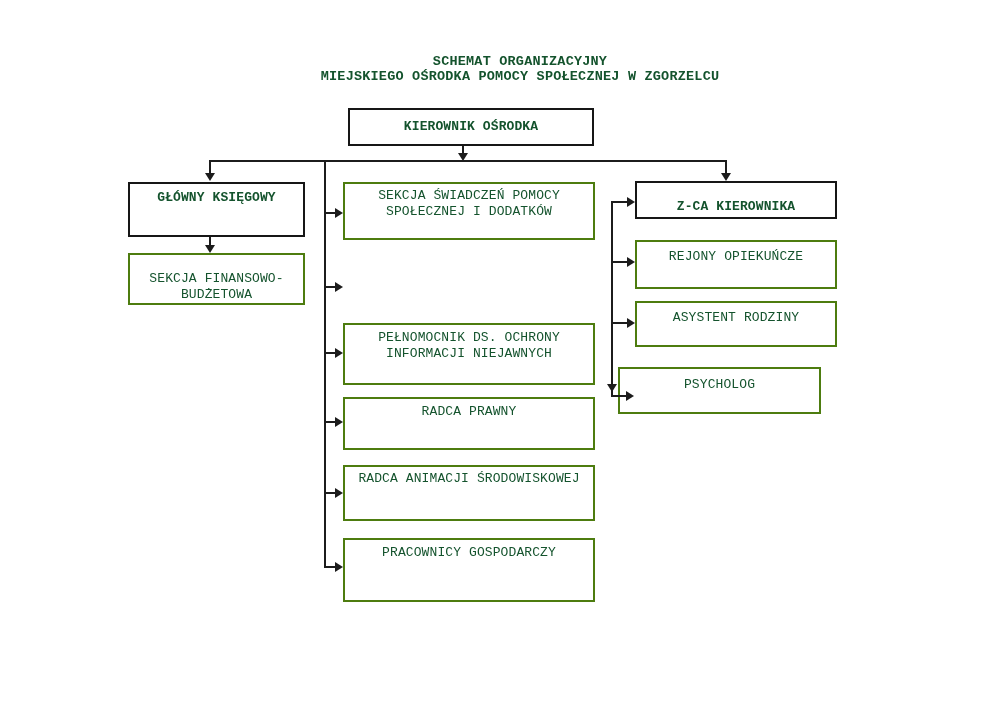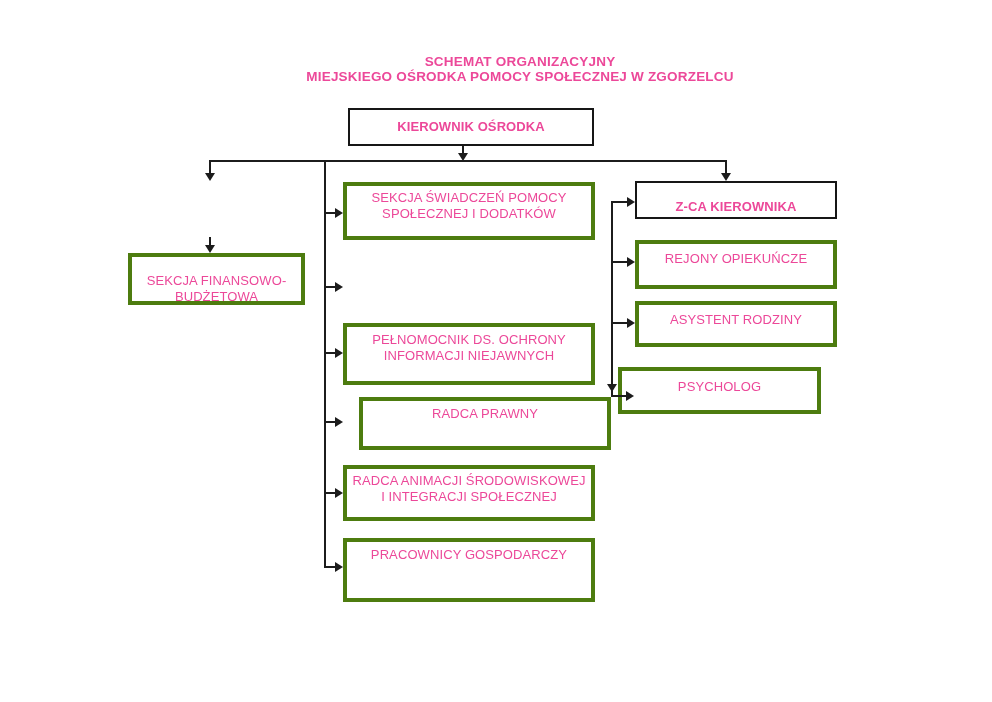--- a/index.html
+++ b/index.html
@@ -1,20 +1,20 @@
 <!DOCTYPE html>
 <html><head>
 <meta charset="utf-8">
 <style>
   html,body{margin:0;padding:0;background:#ffffff;}
   #page{position:relative;width:992px;height:702px;background:#ffffff;overflow:hidden;
-        font-family:Liberation Sans, sans-serif;color:#ec4899;}
+        font-family:Liberation Mono, monospace;color:#14532d;}
   #title{position:absolute;left:216px;top:54px;width:608px;text-align:center;
          font-weight:bold;font-size:13.5px;line-height:15px;letter-spacing:.2px;}
-  .node{position:absolute;box-sizing:border-box;border:4px solid #4d7c0f;background:#fff;
+  .node{position:absolute;box-sizing:border-box;border:2px solid #4d7c0f;background:#fff;
         text-align:center;font-size:13px;line-height:15.5px;letter-spacing:.1px;}
   .node.bold{font-weight:bold;border:2px solid #161616;text-align:center;}
   .cline{position:absolute;background:#1c1c1c;}
   .arr-down{position:absolute;width:0;height:0;
             border-left:5px solid transparent;border-right:5px solid transparent;
             border-top:8px solid #1c1c1c;}
   .arr-right{position:absolute;width:0;height:0;
              border-top:5px solid transparent;border-bottom:5px solid transparent;
              border-left:8px solid #1c1c1c;}
 </style>
@@ -25,44 +25,46 @@
 
   <div id="title">
     <div>SCHEMAT ORGANIZACYJNY</div>
     <div>MIEJSKIEGO OŚRODKA POMOCY SPOŁECZNEJ W ZGORZELCU</div>
   </div>
 
   <div class="node bold" style="left:348px;top:108px;width:246px;height:38px;padding-top:9px">
     <div>KIEROWNIK OŚRODKA</div>
   </div>
 
+  <div class="node bold" style="left:128px;top:182px;width:177px;height:55px;padding-top:6px">
+    <div>GŁÓWNY KSIĘGOWY</div>
+  </div>
 
   <div class="node" style="left:128px;top:253px;width:177px;height:52px;padding-top:16px">
     <div>SEKCJA FINANSOWO-</div>
     <div>BUDŻETOWA</div>
   </div>
 
   <div class="node" style="left:343px;top:182px;width:252px;height:58px;padding-top:4px">
     <div>SEKCJA ŚWIADCZEŃ POMOCY</div>
     <div>SPOŁECZNEJ I DODATKÓW</div>
   </div>
 
 
   <div class="node" style="left:343px;top:323px;width:252px;height:62px;padding-top:5px">
     <div>PEŁNOMOCNIK DS. OCHRONY</div>
     <div>INFORMACJI NIEJAWNYCH</div>
   </div>
 
-  <div class="node" style="left:359px;top:397px;width:252px;height:53px;padding-top:5px">
+  <div class="node" style="left:343px;top:397px;width:252px;height:53px;padding-top:5px">
     <div>RADCA PRAWNY</div>
   </div>
 
   <div class="node" style="left:343px;top:465px;width:252px;height:56px;padding-top:4px">
     <div>RADCA ANIMACJI ŚRODOWISKOWEJ</div>
-    <div>I INTEGRACJI SPOŁECZNEJ</div>
   </div>
 
   <div class="node" style="left:343px;top:538px;width:252px;height:64px;padding-top:5px">
     <div>PRACOWNICY GOSPODARCZY</div>
   </div>
 
   <div class="node bold" style="left:635px;top:181px;width:202px;height:38px;padding-top:16px">
     <div>Z-CA KIEROWNIKA</div>
   </div>
 

